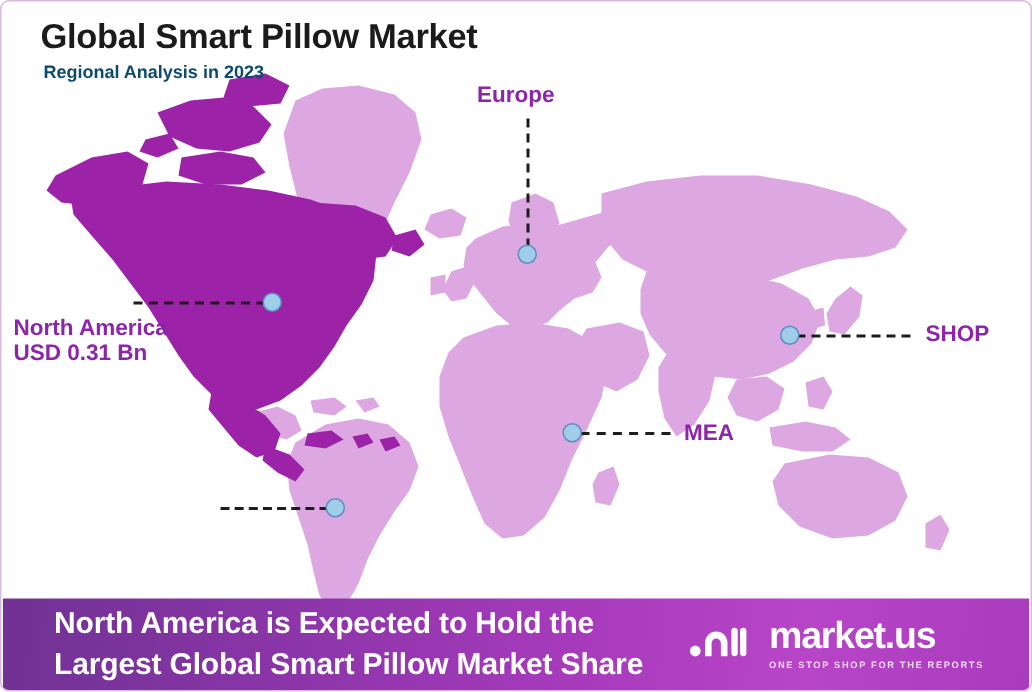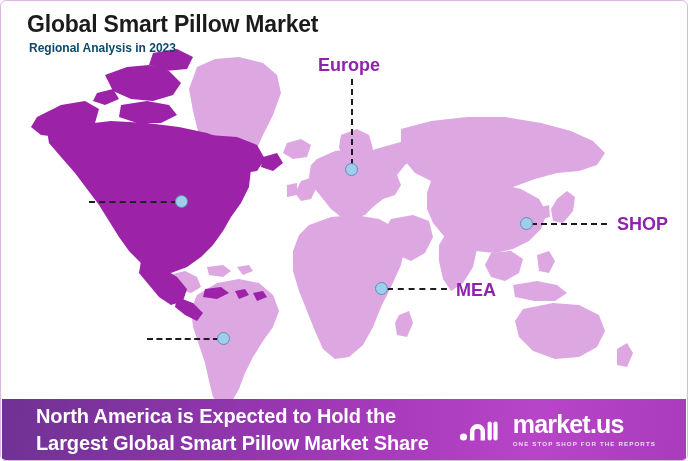--- a/index.html
+++ b/index.html
@@ -45,35 +45,35 @@
   .leader-v{
     position:absolute;z-index:3;
     border-left:2px dashed #1d1d1d;width:0;
   }
 
   .label{
     position:absolute;z-index:5;
     color:#8e24aa;font-weight:bold;line-height:1.15;
     white-space:nowrap;
   }
-  .label.big{font-size:18px;}
+  .label.big{font-size:15px;}
 
   
   .footer{
     position:absolute;left:1px;right:1px;bottom:0;height:61px;
     background:linear-gradient(95deg,#6f3293 0%,#8b35a8 28%,#a93bbd 58%,#b845c8 78%,#a93bbd 100%);
     display:flex;align-items:center;justify-content:space-between;
     z-index:7;
   }
   .footer-text{
     color:#ffffff;font-size:20px;font-weight:bold;line-height:1.35;
     margin-left:34px;max-width:430px;letter-spacing:-0.1px;
   }
   .logo{
-    display:flex;align-items:center;margin-right:30px;gap:15px;
+    display:flex;align-items:flex-start;margin-right:30px;gap:15px;
   }
   .logo-mark{width:40px;height:30px;flex:0 0 auto;}
   .logo-text{display:flex;flex-direction:column;justify-content:center;}
   .logo-name{
     color:#ffffff;font-size:25px;font-weight:bold;letter-spacing:-0.8px;
     line-height:1;
   }
   .logo-tag{
     color:#efd9f4;font-size:6.2px;font-weight:bold;letter-spacing:1.1px;
     margin-top:3px;white-space:nowrap;
@@ -167,20 +167,24 @@
   <div class="marker" style="left:519px;top:216px;"></div>
   <div class="marker" style="left:374px;top:281px;"></div>
   <div class="marker" style="left:216px;top:331px;"></div>
 
   <div class="leader" style="left:88px;top:200px;width:88px;"></div>
   <div class="leader-v" style="left:350px;top:78px;height:86px;"></div>
   <div class="leader" style="left:530px;top:222px;width:76px;"></div>
   <div class="leader" style="left:386px;top:287px;width:60px;"></div>
   <div class="leader" style="left:146px;top:337px;width:72px;"></div>
 
+  <div class="label big" style="left:8px;top:209px;">
+    <div>North America</div>
+    <div>USD 0.31 Bn</div>
+  </div>
 
   <div class="label big" style="left:317px;top:54px;">Europe</div>
 
   <div class="label big" style="left:616px;top:213px;">SHOP</div>
 
   <div class="label big" style="left:455px;top:279px;text-align:right;">MEA</div>
 
 
   <div class="footer">
     <div class="footer-text">North America is Expected to Hold the Largest Global Smart Pillow Market Share</div>

